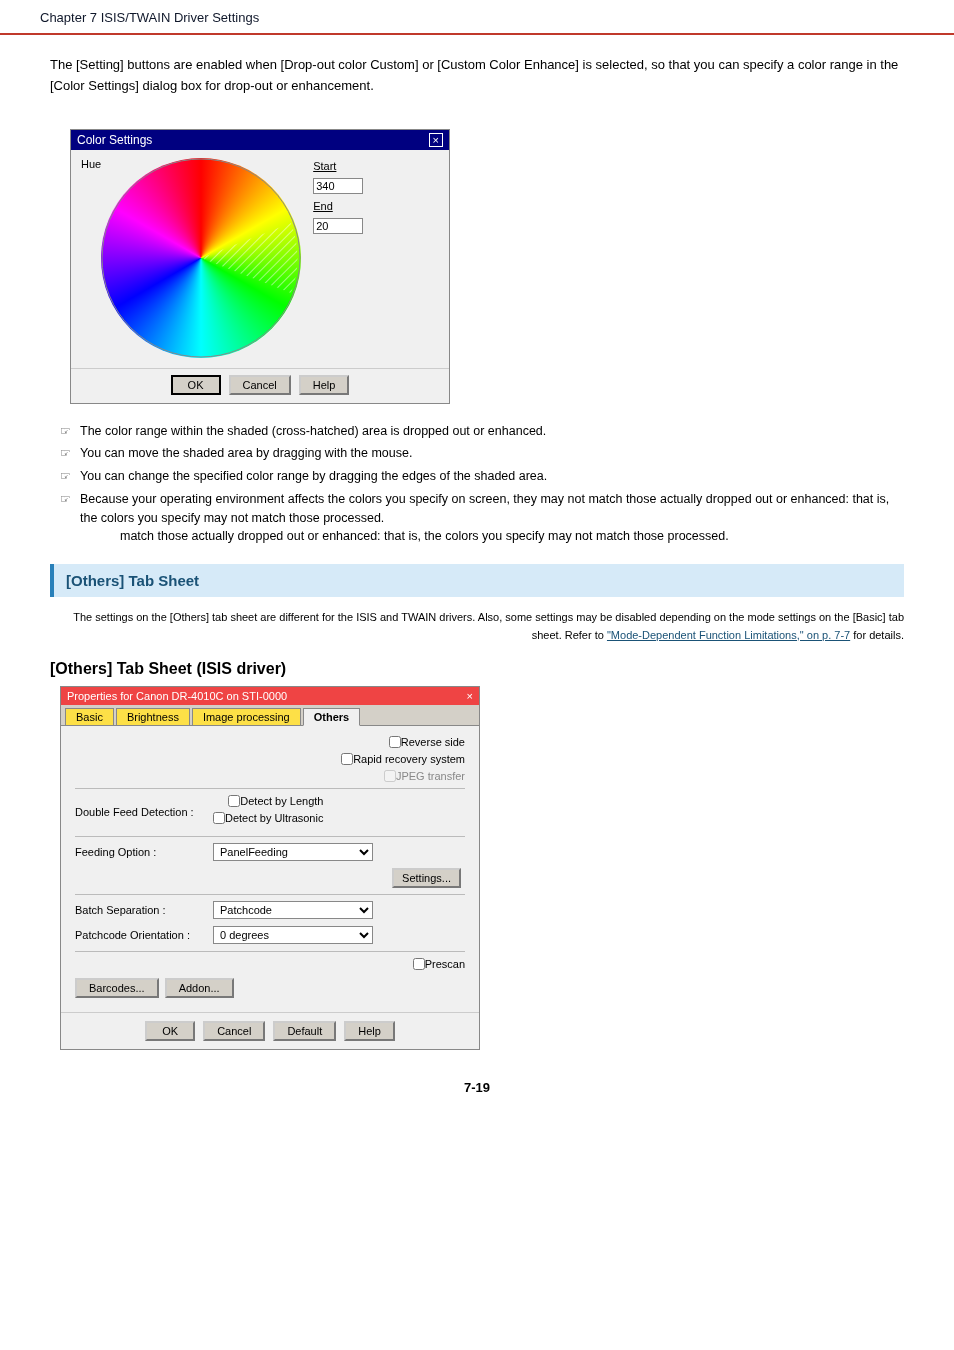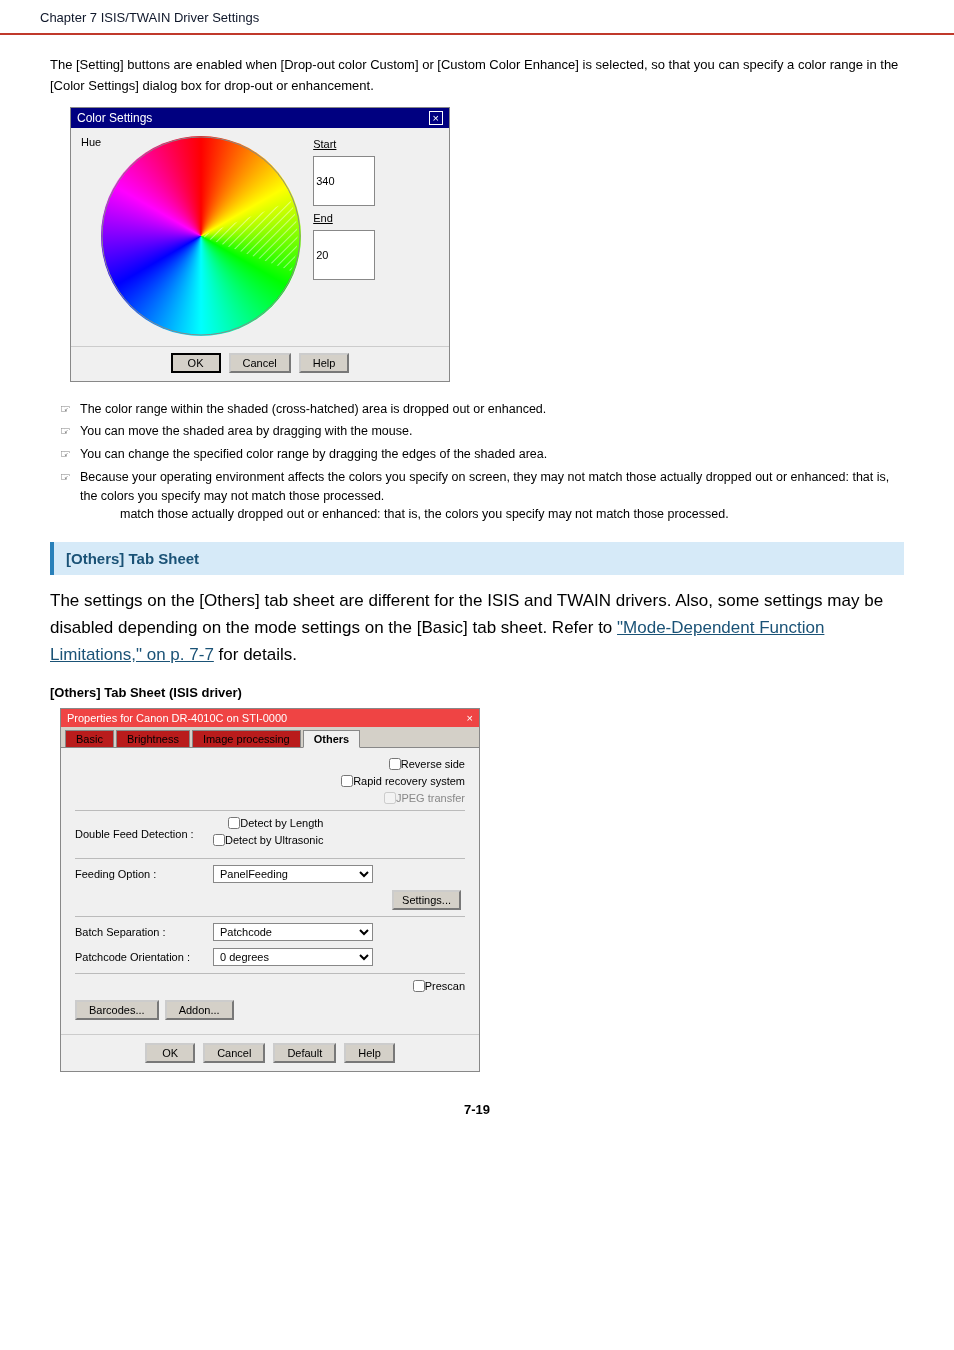--- a/index.html
+++ b/index.html
@@ -27,21 +27,21 @@
 
     
     .content {
       padding: 20px 50px 30px 50px;
     }
 
     
     .intro-text {
       font-size: 13px;
       line-height: 1.6;
-      margin-bottom: 10px;
+      margin-bottom: 32px;
     }
 
     
     .dialog-wrapper {
       margin: 10px 0 18px 20px;
     }
     .dialog-box {
       border: 1px solid #888;
       background: #f0f0f0;
       display: inline-block;
@@ -111,23 +111,23 @@
       display: flex;
       flex-direction: column;
       gap: 6px;
       padding-top: 2px;
     }
     .ctrl-label {
       font-size: 11px;
       text-decoration: underline;
     }
     .ctrl-input {
-      width: 62px;
-      font-size: 11px;
-      padding: 18px 2px;
+      width: 50px;
+      font-size: 11px;
+      padding: 1px 2px;
       border: 1px solid #888;
       background: #fff;
     }
     .dialog-buttons {
       display: flex;
       justify-content: center;
       gap: 8px;
       padding: 6px 10px 8px 10px;
       border-top: 1px solid #ccc;
     }
@@ -173,32 +173,33 @@
       margin: 16px 0 12px 0;
     }
     .section-header h2 {
       font-size: 15px;
       font-weight: bold;
       color: #1a5276;
     }
 
     
     .section-body {
-      font-size: 17px;
+      font-size: 11px;
       line-height: 1.6;
       margin-bottom: 16px;
+      text-align: right;
     }
     .link-text {
       color: #1a5276;
       text-decoration: underline;
     }
 
     
     .sub-section-title {
-      font-size: 13px;
+      font-size: 16px;
       font-weight: bold;
       margin: 14px 0 8px 0;
     }
 
     
     .props-dialog {
       border: 1px solid #888;
       background: #f0f0f0;
       display: inline-block;
       width: 420px;
@@ -217,21 +218,21 @@
       border-bottom: 1px solid #888;
       background: #d4d0c8;
       padding: 3px 4px 0 4px;
       gap: 2px;
     }
     .props-tab {
       font-size: 11px;
       padding: 2px 10px;
       border: 1px solid #888;
       border-bottom: none;
-      background: #b91c1c;
+      background: #fde047;
       cursor: pointer;
     }
     .props-tab.active {
       background: #f0f0f0;
       border-bottom: 1px solid #f0f0f0;
       margin-bottom: -1px;
       font-weight: bold;
     }
     .props-body {
       padding: 10px 14px;

